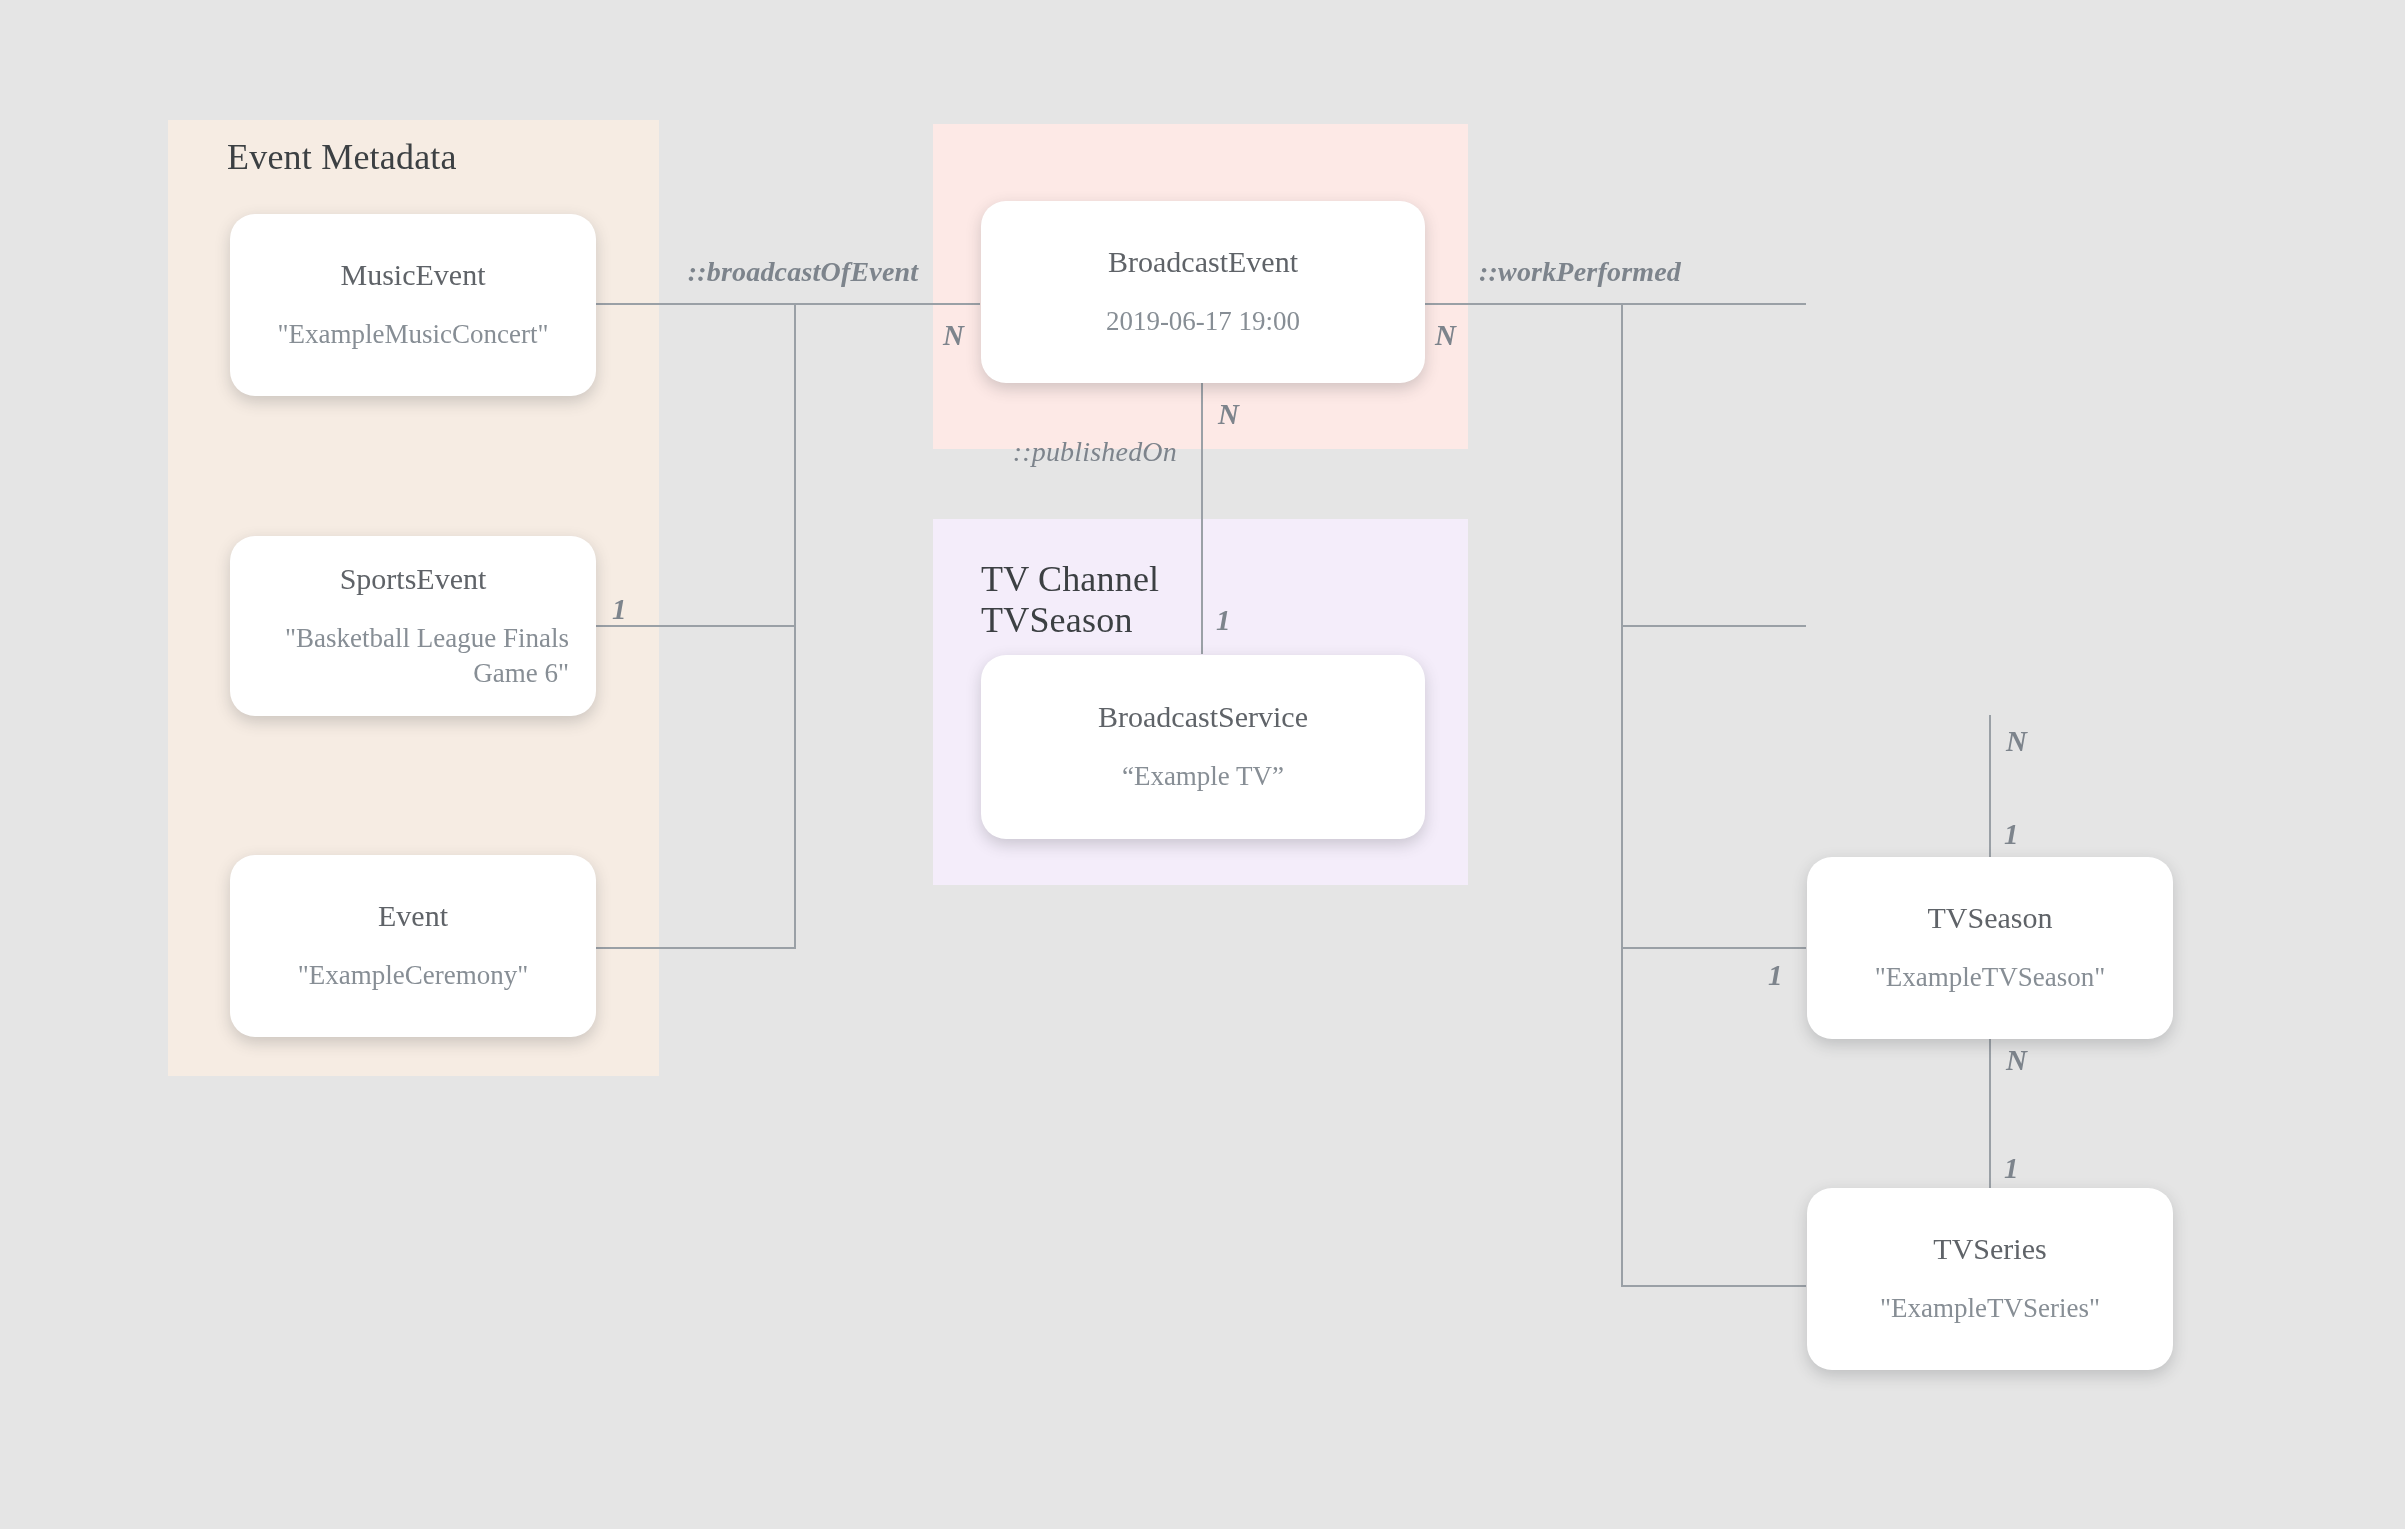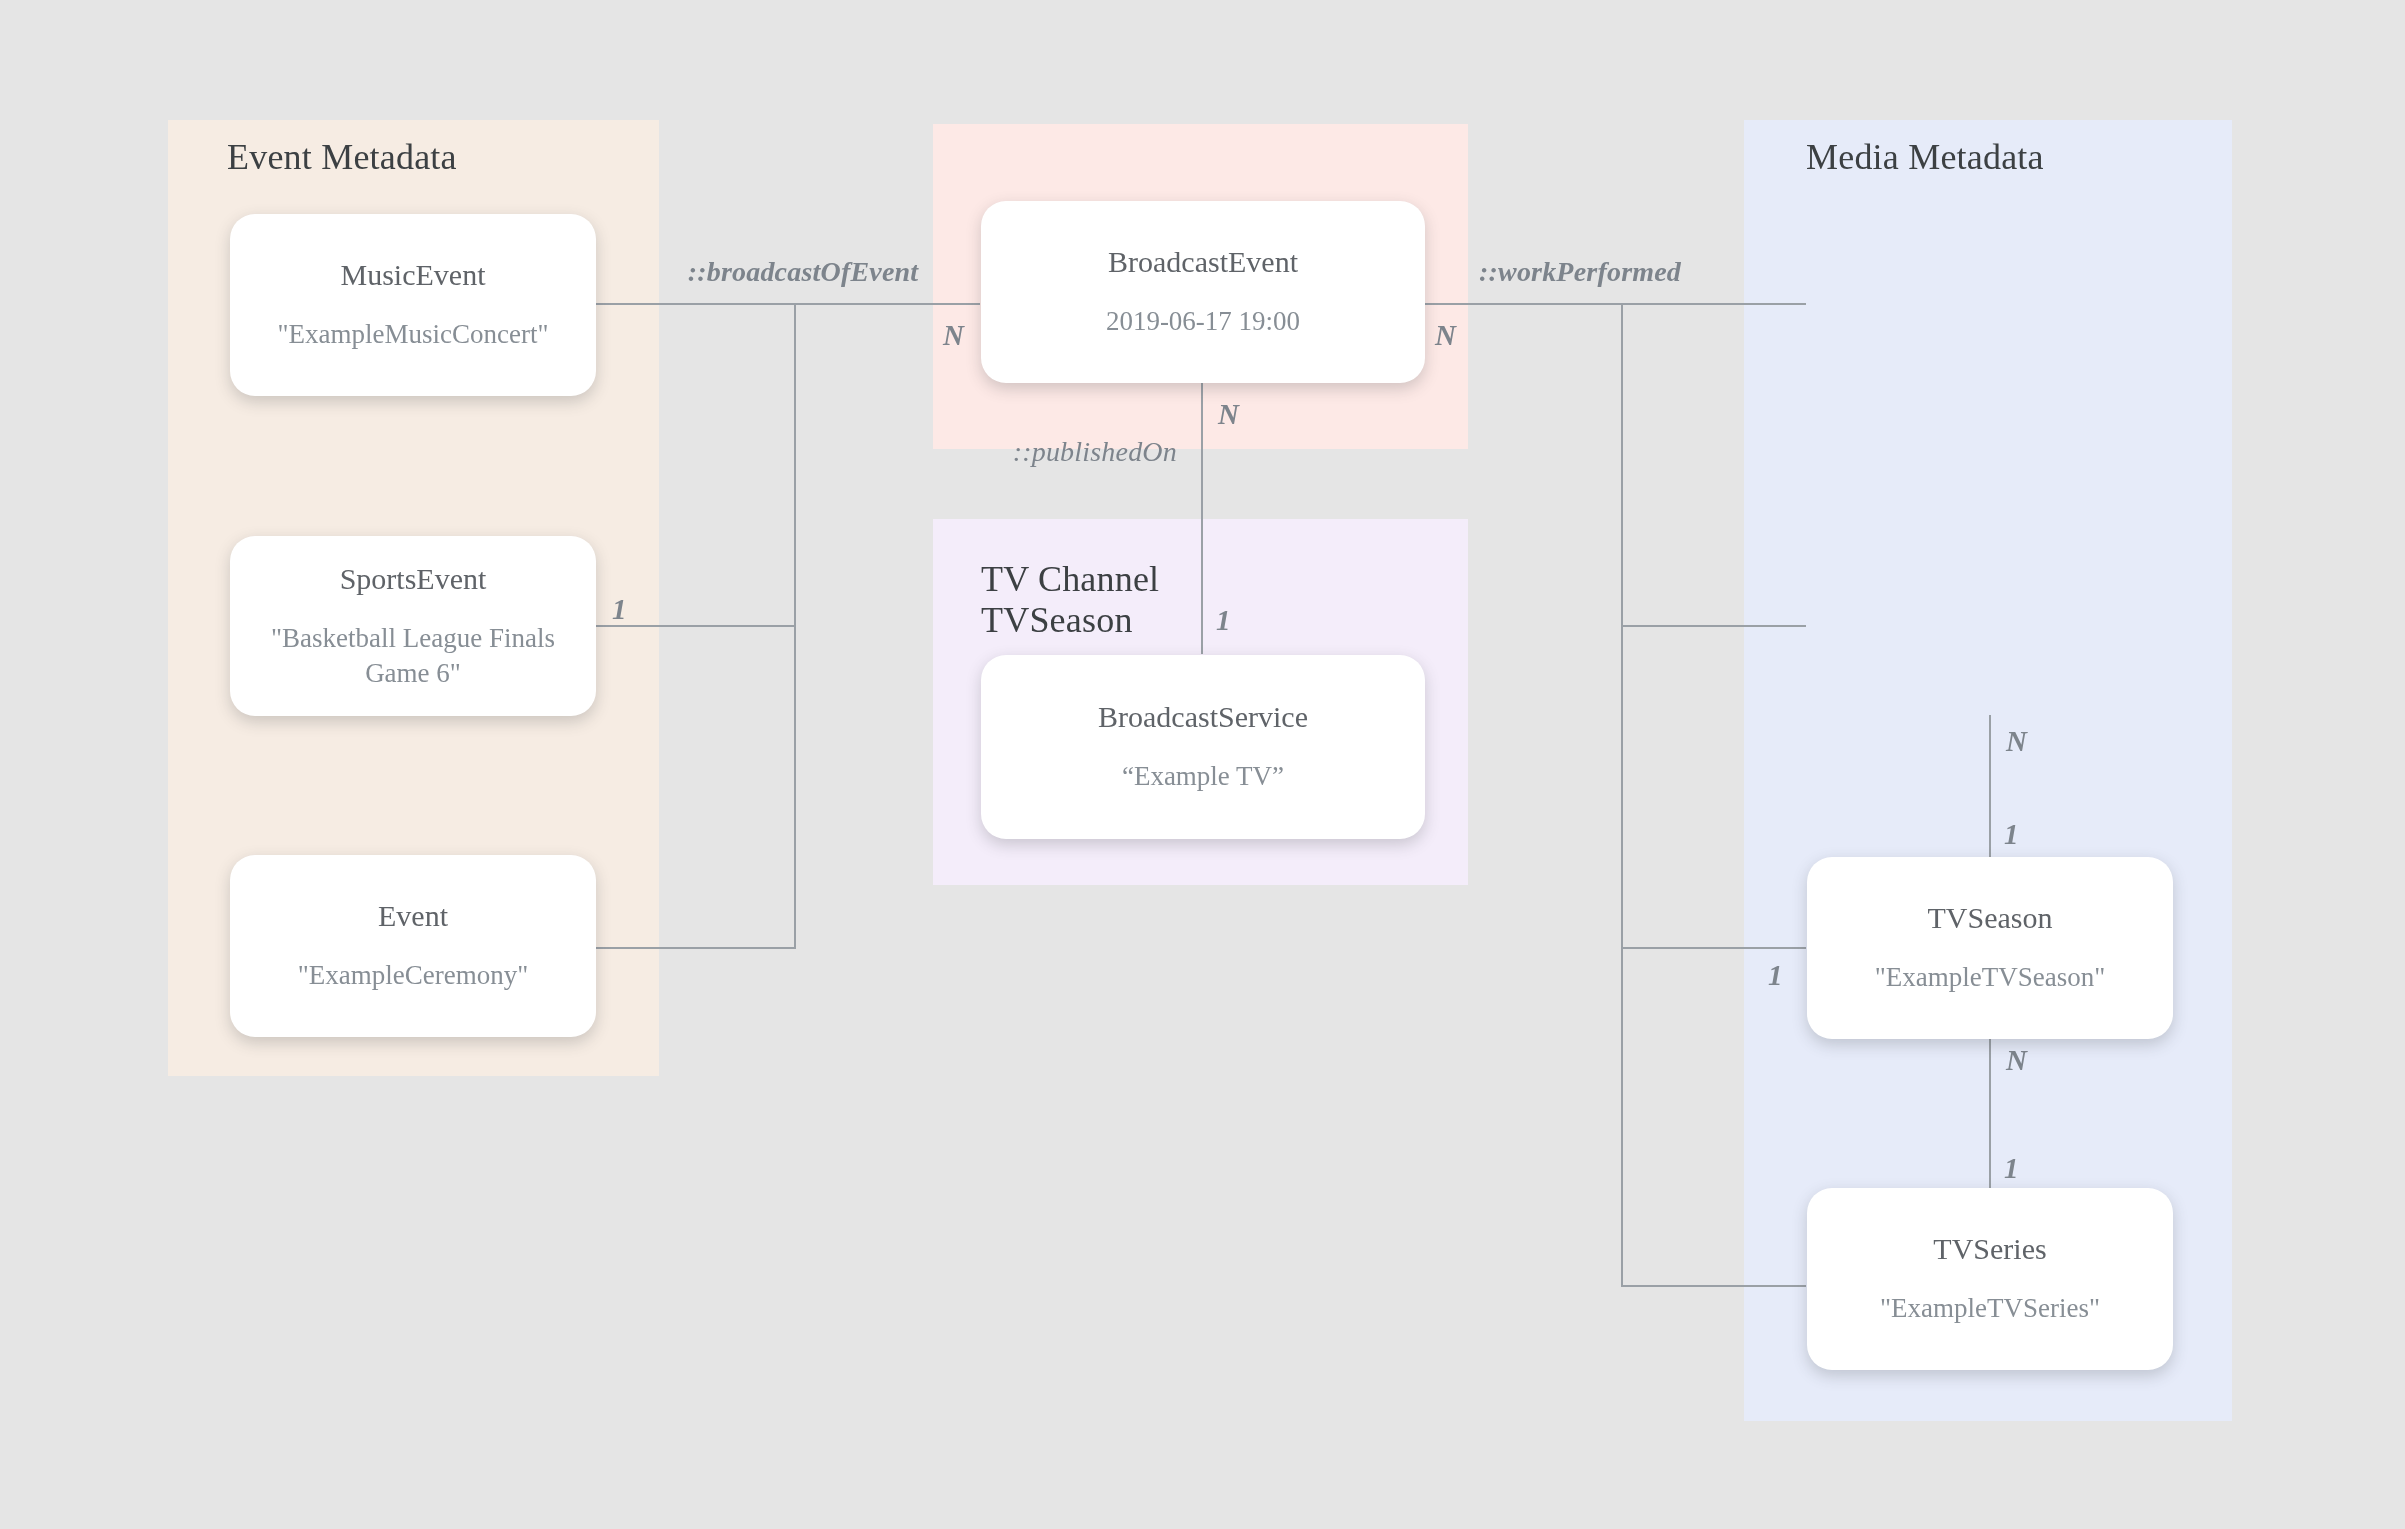--- a/index.html
+++ b/index.html
@@ -23,21 +23,21 @@
   .node{
     position:absolute;
     background:#ffffff;
     border-radius:25px;
     box-shadow:0 5.7px 15.3px rgba(60,64,67,.22);
     display:flex;
     flex-direction:column;
     align-items:center;
     justify-content:center;
     gap:25px;
-    text-align:center;
+    text-align:right;
     padding:0 27px;
     box-sizing:border-box;
   }
   .node-title{
     font-size:30px;
     color:#5f6368;
     line-height:1.15;
   }
   .node-subtitle{
     font-size:27px;
@@ -74,23 +74,20 @@
     <h2 class="panel-title" style="left:59px;top:17px;">Event Metadata</h2>
   </section>
 
   <section class="panel" style="left: 933px; top: 124px; width: 535px; height: 325px; background: rgb(253, 233, 230);">
   </section>
 
   <section class="panel" style="left: 933px; top: 519px; width: 535px; height: 366px; background: rgb(244, 237, 250);">
     <h2 class="panel-title" style="left:48px;top:40px;width:258px;">TV Channel TVSeason</h2>
   </section>
 
-  <section class="panel" style="left: 1744px; top: 120px; width: 488px; height: 1301px; background: rgb(230, 235, 249);">
-    <h2 class="panel-title" style="left:62px;top:17px;">Media Metadata</h2>
-  </section>
 
   <div class="line h" style="left:596px;top:303px;width:384px;"></div>
   <div class="line h" style="left:1424px;top:303px;width:382px;"></div>
   <div class="line h" style="left:596px;top:625px;width:199px;"></div>
   <div class="line h" style="left:596px;top:947px;width:199px;"></div>
   <div class="line v" style="left:794px;top:303px;height:646px;"></div>
 
   <div class="line h" style="left:1622px;top:625px;width:184px;"></div>
   <div class="line h" style="left:1622px;top:947px;width:184px;"></div>
   <div class="line h" style="left:1622px;top:1285px;width:184px;"></div>

